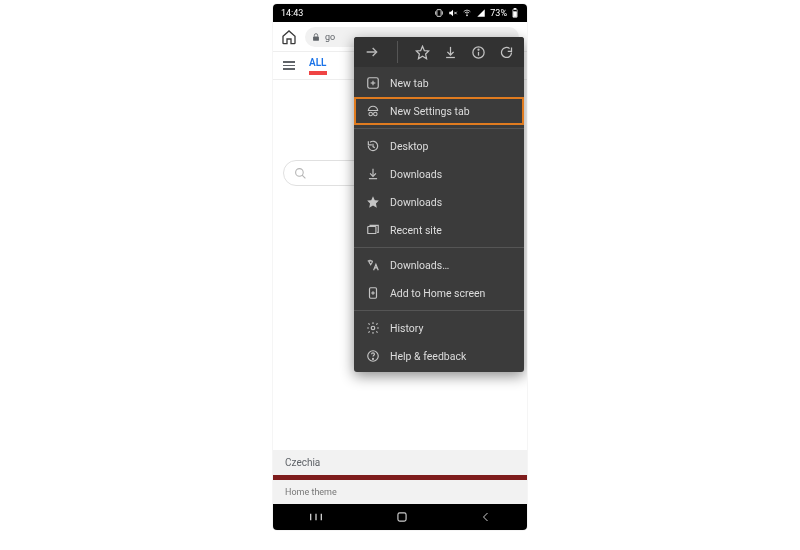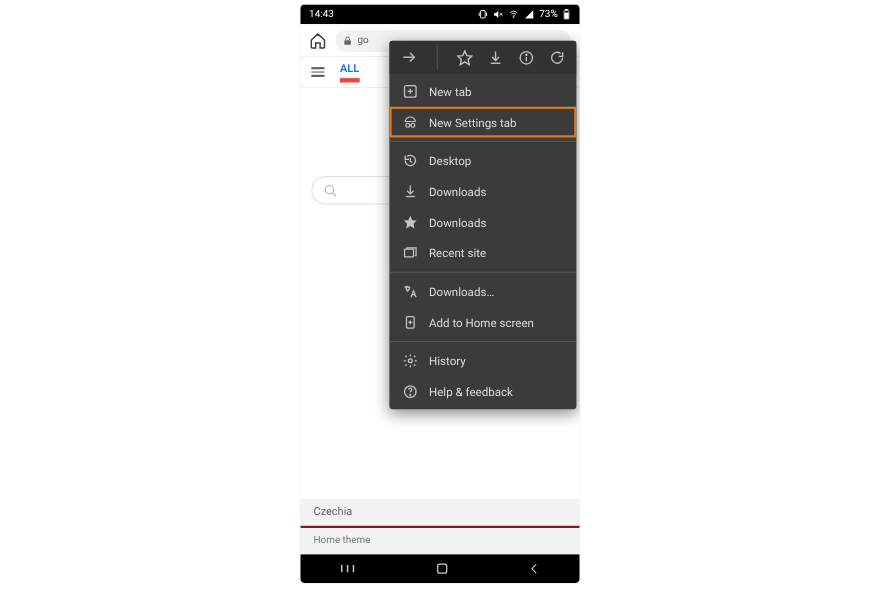--- a/index.html
+++ b/index.html
@@ -93,21 +93,21 @@
   }
   .google-search svg { opacity:.55; }
 
   .footer-strip {
     background:#f2f2f2;
     font-size:10px;
     color:#5f6368;
   }
   .footer-row {
     padding:7px 12px;
-    border-bottom:2px solid #7f1d1d;
+    border-bottom:5px solid #7f1d1d;
   }
   .footer-row:last-child { border-bottom:none; font-size:9px; color:#777; }
 
   .navbar {
     height:26px;
     background:#000;
     display:flex;
     align-items:center;
     justify-content:space-around;
   }

